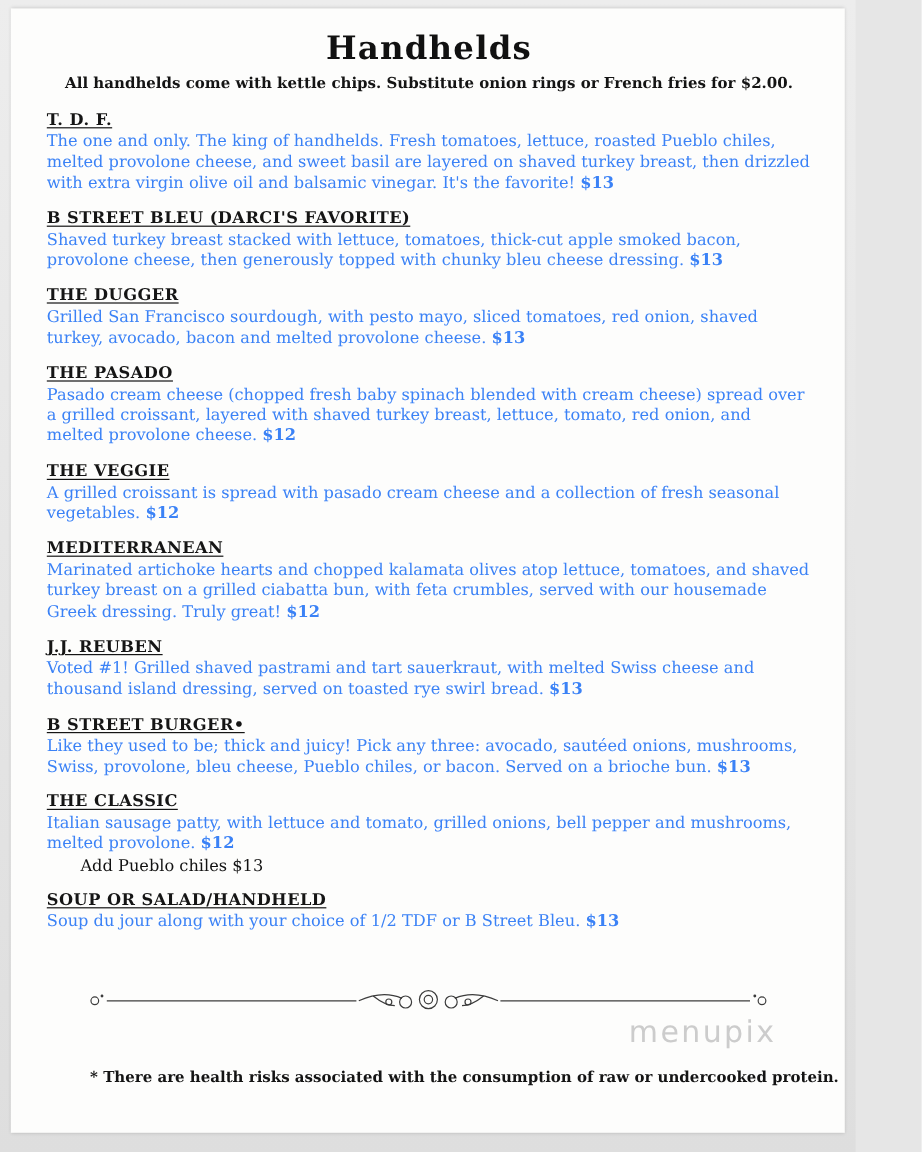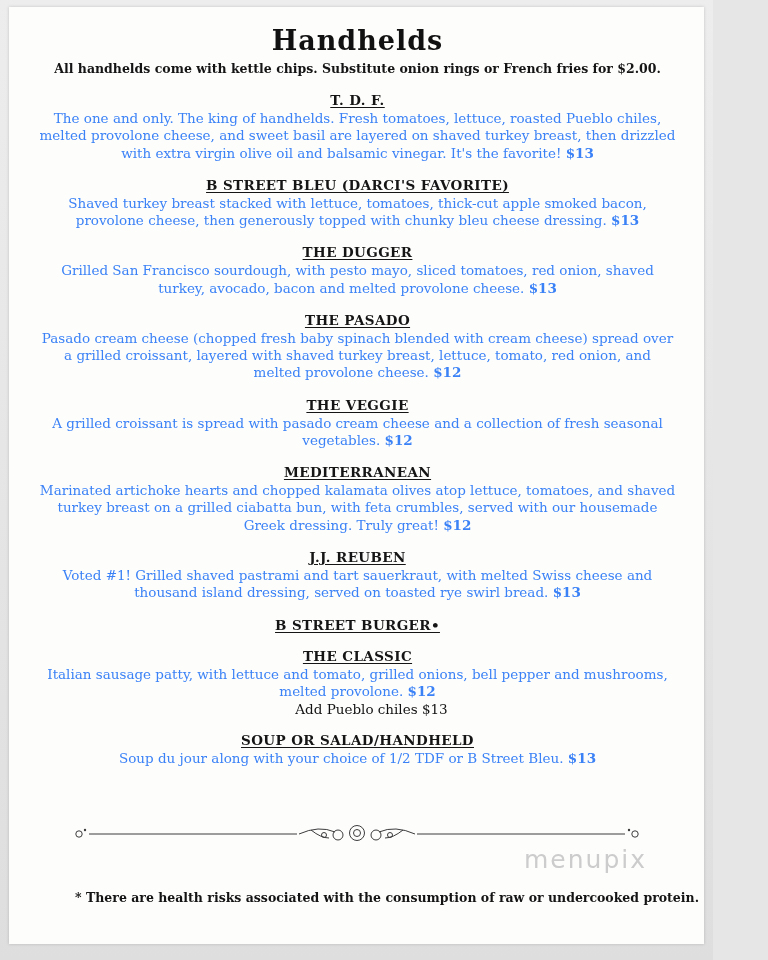--- a/index.html
+++ b/index.html
@@ -33,21 +33,21 @@
     font-weight:600;
     letter-spacing:1px;
     color:#111;
   }
   .menu-subtitle {
     margin:5px 0 16px 0;
     font-size:12.5px;
     font-weight:700;
     color:#141414;
   }
-  .menu-item { margin:15px 0 12px 0;text-align:center; }
+  .menu-item { margin:0 0 12px 0; }
   .item-name {
     margin:0 0 2px 0;
     font-size:13.5px;
     font-weight:700;
     letter-spacing:.4px;
     text-decoration:underline;
     text-underline-offset:2px;
     color:#151515;
   }
   .item-desc {
@@ -132,20 +132,21 @@
     </section>
 
     <section class="menu-item">
       <h3 class="item-name">J.J. REUBEN</h3>
       <p class="item-desc"><span>Voted #1!  Grilled shaved pastrami and tart sauerkraut, with melted Swiss cheese and thousand island dressing, served on toasted rye swirl bread.</span> <span class="price">$13</span></p>
     </section>
 
 
     <section class="menu-item">
       <h3 class="item-name">B STREET BURGER•</h3>
+      <p class="item-desc"><span>Like they used to be; thick and juicy! Pick any three:  avocado, sautéed onions, mushrooms, Swiss, provolone, bleu cheese, Pueblo chiles, or bacon. Served on a brioche bun.</span> <span class="price">$13</span></p>
     </section>
 
     <section class="menu-item">
       <h3 class="item-name">THE CLASSIC</h3>
       <p class="item-desc"><span>Italian sausage patty, with lettuce and tomato, grilled onions, bell pepper and mushrooms, melted provolone.</span> <span class="price">$12</span></p>
       <p class="item-extra">Add Pueblo chiles $13</p>
     </section>
 
     <section class="menu-item">
       <h3 class="item-name">SOUP OR SALAD/HANDHELD</h3>

